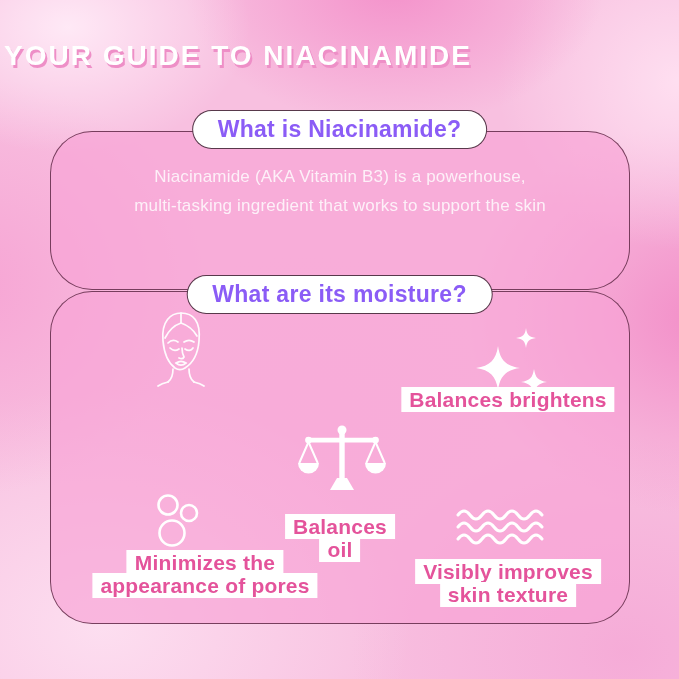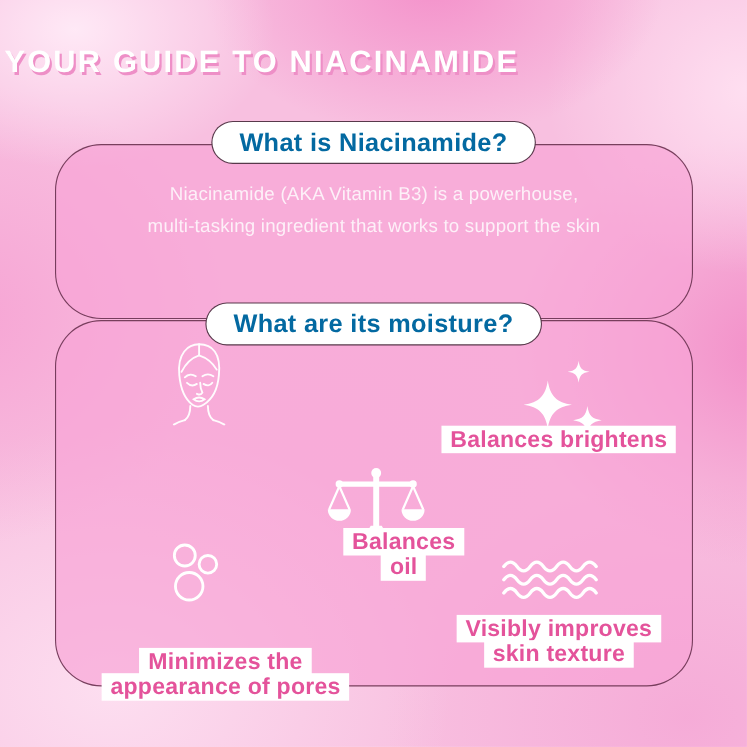--- a/index.html
+++ b/index.html
@@ -31,21 +31,21 @@
     background:rgba(248,163,213,0.68);
     border:1.6px solid rgba(96,42,70,0.85);
     border-radius:42px;box-sizing:border-box;
   }
   .panel-1{top:131px;height:159px;}
   .panel-2{top:291px;height:333px;}
   .pill{
     position:absolute;left:50%;transform:translateX(-50%);
     background:#ffffff;border:1.6px solid rgba(70,35,55,0.9);
     border-radius:20px;padding:5px 25px;white-space:nowrap;
-    font-size:23px;font-weight:700;color:#0369a1;letter-spacing:0.3px;
+    font-size:23px;font-weight:700;color:#8b5cf6;letter-spacing:0.3px;
     z-index:5;
   }
   .pill-1{top:110px;}
   .pill-2{top:275px;}
   .intro-text{
     position:absolute;top:163px;left:69px;width:542px;
     text-align:center;font-size:17px;line-height:28.5px;
     color:#fdf0f8;letter-spacing:0.2px;z-index:2;
   }
   .icon{position:absolute;z-index:2;}
@@ -136,26 +136,26 @@
       <path d="M3 21 Q9 13 15 21 T27 21 T39 21 T51 21 T63 21 T75 21 T87 21"></path>
       <path d="M3 33 Q9 25 15 33 T27 33 T39 33 T51 33 T63 33 T75 33 T87 33"></path>
     </g>
   </svg>
 
 
   <div class="benefit-label" style="left:508px;top:387px;">
     <span>Balances brightens</span>
   </div>
 
-  <div class="benefit-label" style="left:340px;top:480px;margin-left:27px;">
+  <div class="benefit-label" style="left:340px;top:514px;">
     <span>Balances</span>
     <span>oil</span>
   </div>
 
-  <div class="benefit-label" style="left:205px;top:589px;">
+  <div class="benefit-label" style="left:205px;top:550px;">
     <span>Minimizes the</span>
     <span>appearance of pores</span>
   </div>
 
   <div class="benefit-label" style="left:508px;top:559px;justify-content:flex-end;">
     <span>Visibly improves</span>
     <span>skin texture</span>
   </div>
 
 </div>

